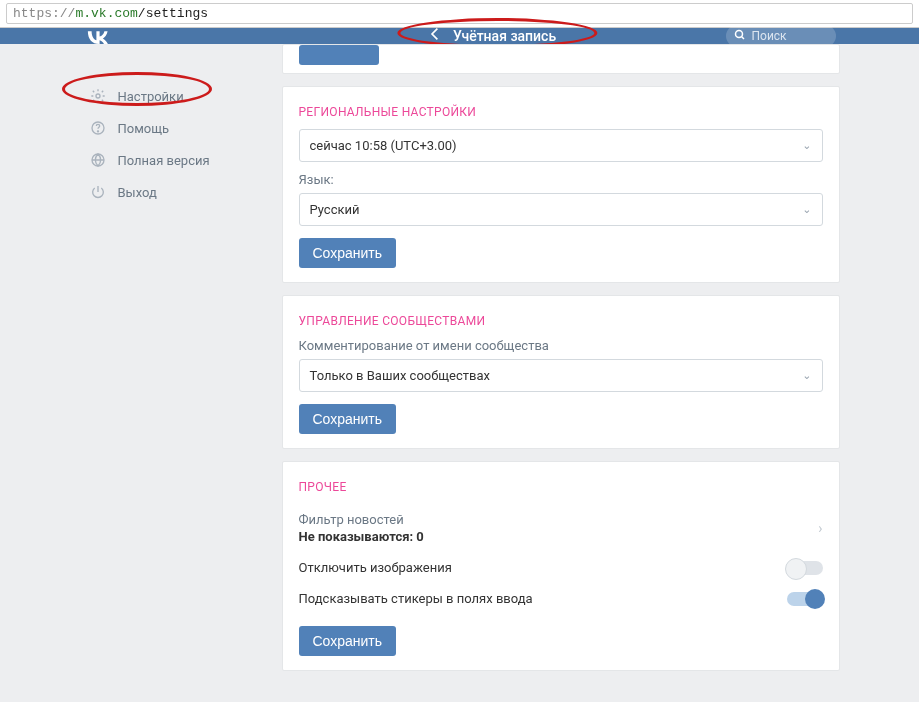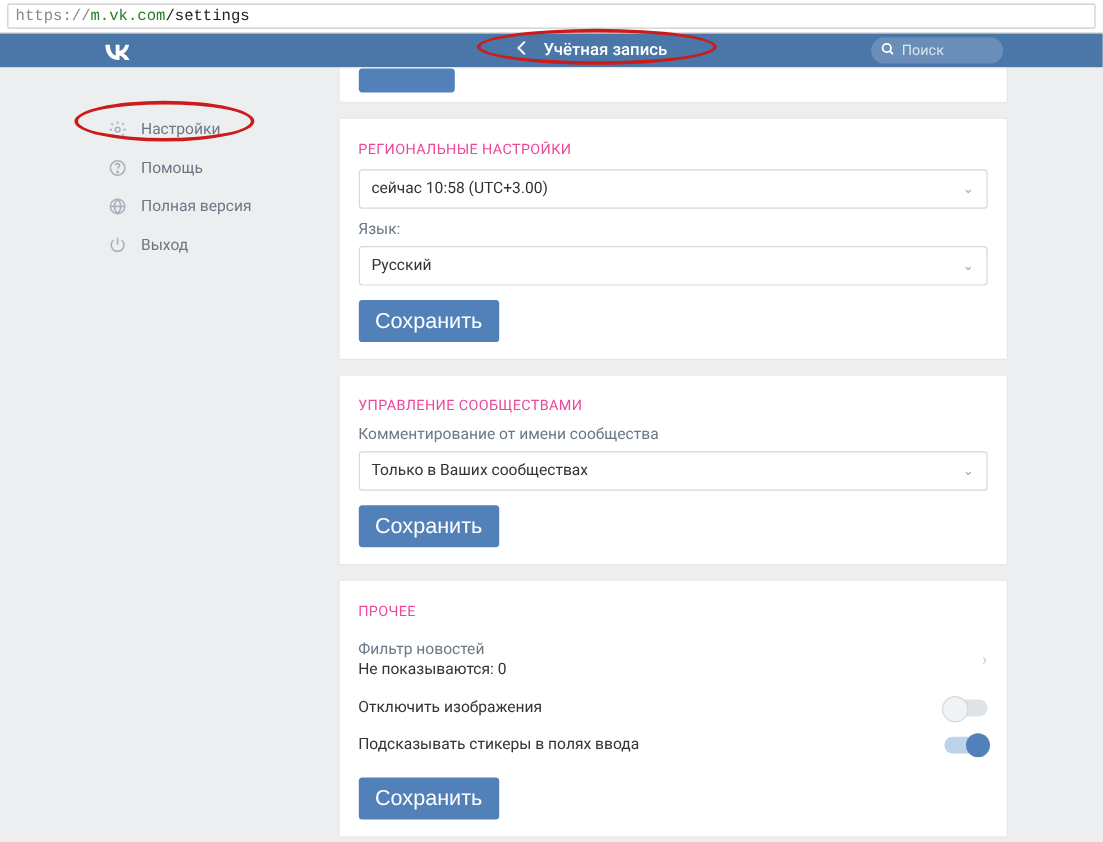--- a/index.html
+++ b/index.html
@@ -1,47 +1,47 @@
 <!DOCTYPE html>
 <html><head>
 <meta charset="utf-8">
 <style>
 * { box-sizing: border-box; margin: 0; padding: 0; }
 body { font-family: -apple-system, BlinkMacSystemFont, "Segoe UI", Roboto, Helvetica, Arial, sans-serif; background: #edeef0; font-size: 13px; color: #333; }
 .browser-bar { background: #fff; border-bottom: 1px solid #ccc; padding: 4px 6px; display: flex; align-items: center; height: 28px; }
 .url-bar { flex: 1; border: 1px solid #ccc; border-radius: 2px; padding: 2px 6px; font-size: 13px; color: #222; background: #fff; font-family: Liberation Mono, monospace; }
 .url-bar .proto { color: #888; }
 .url-bar .host { color: #2a7a2a; }
-.topbar { background: #4a76a8; height: 28px; display: flex; align-items: center; color: #fff; position: relative; }
+.topbar { background: #4a76a8; height: 16px; display: flex; align-items: center; color: #fff; position: relative; }
 .topbar-inner { width: 760px; margin: 0 auto; display: flex; align-items: center; height: 100%; position: relative; }
 .vk-logo { width: 28px; height: 16px; margin-left: 4px; }
 .vk-logo svg { width: 100%; height: 100%; fill: #fff; }
 .topbar-title-wrap { position: absolute; left: 50%; transform: translateX(-50%); display: flex; align-items: center; gap: 10px; }
 .back-arrow { color: #fff; font-size: 16px; cursor: pointer; }
 .topbar-title { font-size: 14px; font-weight: 500; color: #fff; }
 .search-wrap { position: absolute; right: 4px; top: 50%; transform: translateY(-50%); display: flex; align-items: center; background: rgba(255,255,255,.18); border-radius: 12px; padding: 2px 12px 2px 8px; height: 22px; width: 110px; gap: 6px; }
 .search-wrap .mag { color: #fff; font-size: 12px; }
 .search-wrap .ph { color: #dbe4ef; font-size: 12px; }
 .page { width: 760px; margin: 0 auto; display: flex; gap: 12px; }
 .sidebar { width: 190px; padding-top: 36px; }
 .sidebar-item { display: flex; align-items: center; gap: 12px; padding: 8px 10px; color: #6b7885; font-size: 13px; cursor: pointer; border-radius: 3px; }
 .sidebar-item .ic { width: 16px; height: 16px; display: flex; align-items: center; justify-content: center; color: #aab3bd; }
 .sidebar-item .lbl { color: #6b7885; }
 .content { flex: 1; }
 .card { background: #fff; border: 1px solid #e4e6e8; border-radius: 2px; margin-bottom: 12px; padding: 12px 16px 14px; }
 .section-title { color: #ec4899; font-size: 12px; font-weight: 400; text-transform: uppercase; letter-spacing: .3px; margin: 6px 0 10px; }
 .field-label { color: #6b7885; font-size: 13px; margin: 10px 0 6px; }
 .select { border: 1px solid #d3d9de; border-radius: 3px; padding: 8px 10px; font-size: 13px; color: #333; background: #fff; display: flex; align-items: center; justify-content: space-between; cursor: pointer; }
 .select .chev { color: #9aa5b1; font-size: 11px; }
-.btn { background: #5181b8; color: #fff; border: none; border-radius: 3px; padding: 7px 14px; font-size: 18px; cursor: pointer; margin-top: 12px; }
+.btn { background: #5181b8; color: #fff; border: none; border-radius: 3px; padding: 7px 14px; font-size: 14px; cursor: pointer; margin-top: 12px; }
 .row { display: flex; align-items: center; justify-content: flex-end; padding: 8px 0; }
 .row-text { flex: 1; color: #333; font-size: 13px; }
 .row-sub { flex: 1; }
 .row-sub .t1 { color: #6b7885; font-size: 13px; }
-.row-sub .t2 { color: #333; font-size: 13px; margin-top: 2px; }
+.row-sub .t2 { color: #333; font-size: 13px; margin-top: 2px; font-weight: bold; }
 .row-chev { color: #c3cad1; font-size: 14px; }
 .toggle { width: 36px; height: 14px; border-radius: 8px; position: relative; }
 .toggle.on { background: #bcd3ea; }
 .toggle.on::after { content: ""; position: absolute; right: -2px; top: -3px; width: 20px; height: 20px; border-radius: 50%; background: #5181b8; }
 .toggle.off { background: #dfe3e8; }
 .toggle.off::after { content: ""; position: absolute; left: -2px; top: -3px; width: 20px; height: 20px; border-radius: 50%; background: #f0f2f4; border: 1px solid #d3d9de; }
 .truncated-btn { background: #5181b8; border-radius: 3px; height: 20px; width: 80px; margin-top: 0; }
 .annot { position: absolute; border: 3px solid #cc1b1b; border-radius: 50%; pointer-events: none; }
 #annot-sidebar { width: 150px; height: 34px; }
 #annot-title { width: 200px; height: 30px; }

